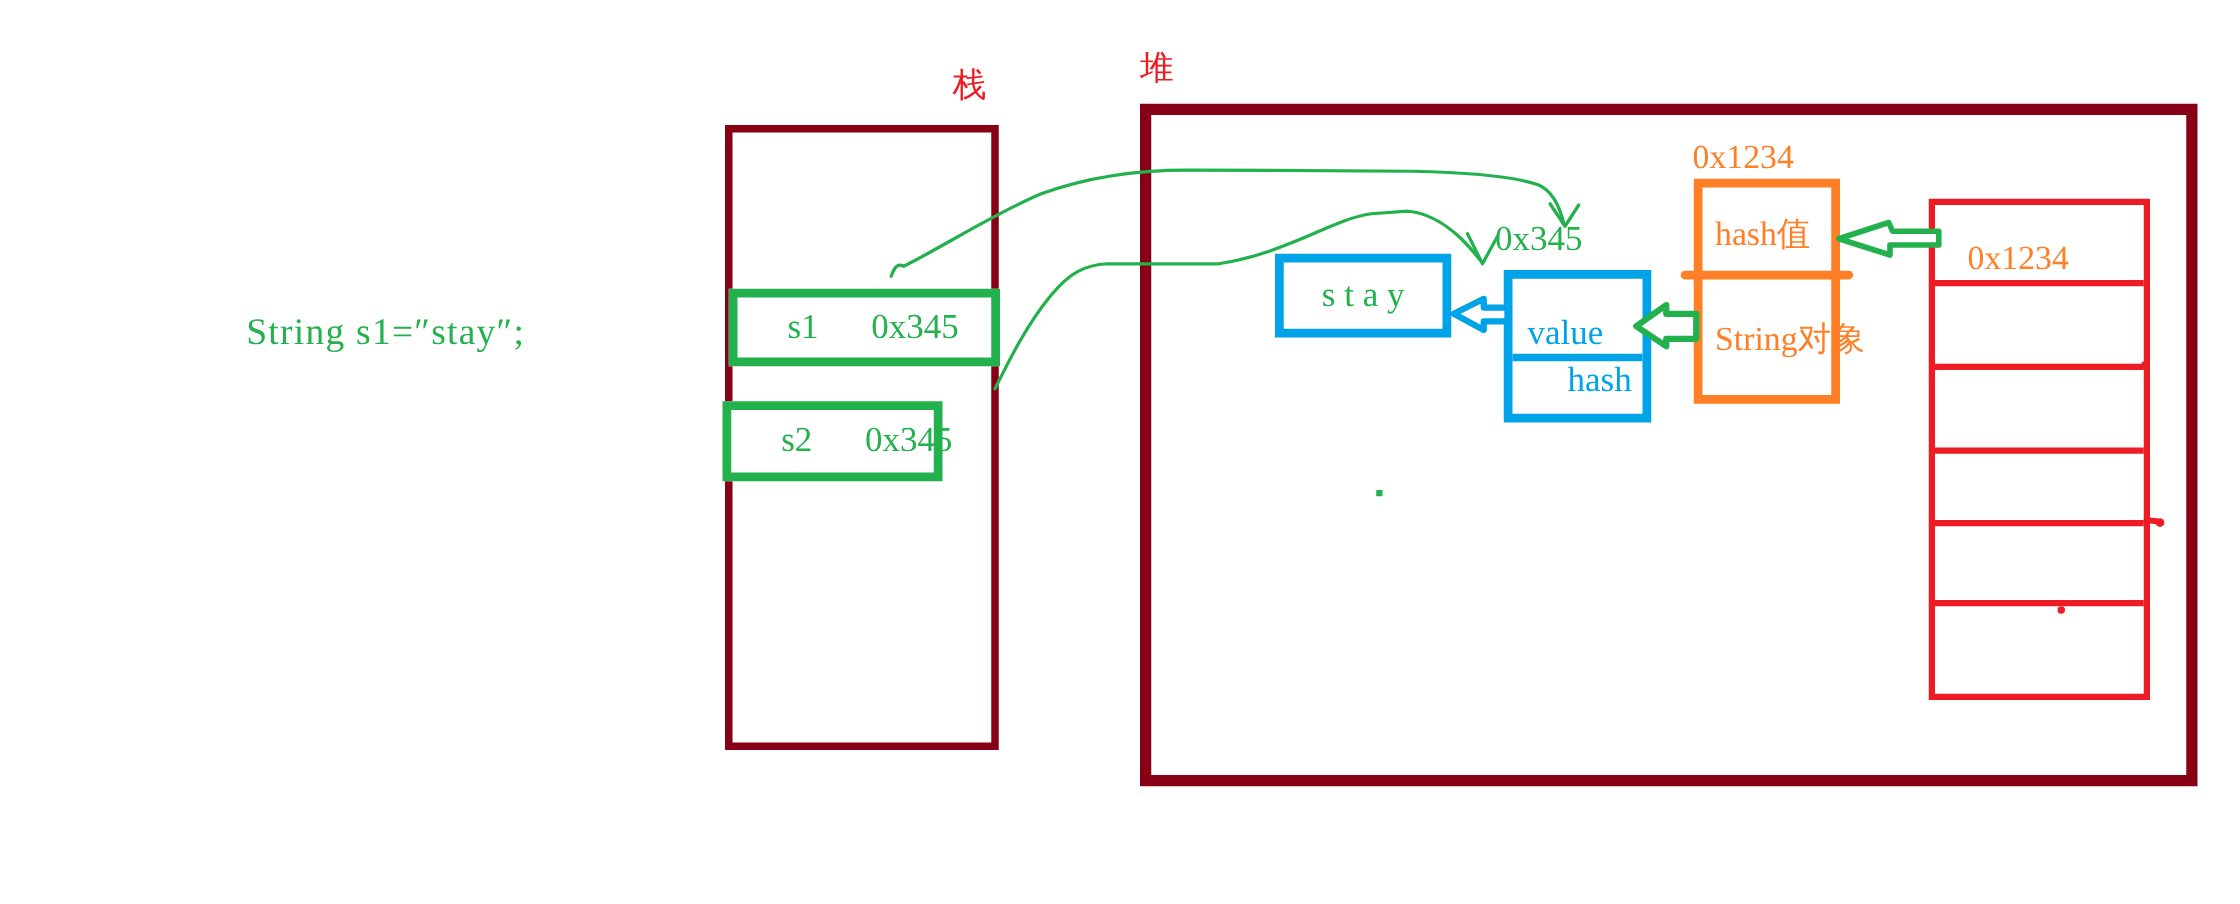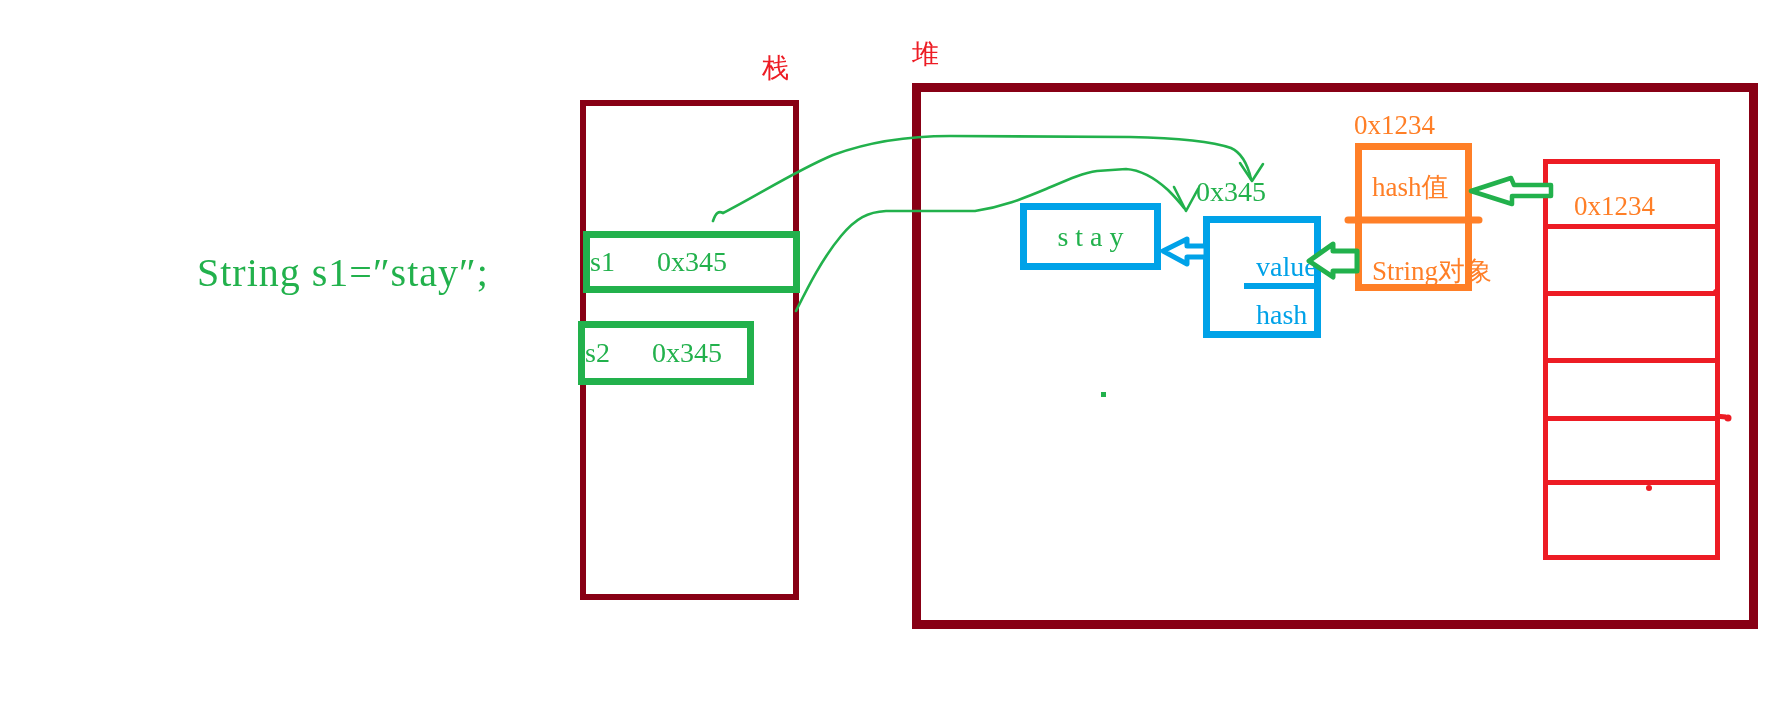--- a/index.html
+++ b/index.html
@@ -10,49 +10,49 @@
 
   
   .stack-box { position:absolute; left:580px; top:100px; width:219px; height:500px;
                border:6px solid #880015; box-sizing:border-box; }
   .heap-box  { position:absolute; left:912px; top:83px;  width:846px; height:546px;
                border:9px solid #880015; box-sizing:border-box; }
 
   .region-label { position:absolute; color:#ED1C24; font-size:27px; line-height:1.1; }
 
   
-  .code-line { position:absolute; color:#22B14C; font-size:40px; letter-spacing:1px; white-space:pre; }
+  .code-line { position:absolute; color:#22B14C; font-size:30px; letter-spacing:1px; white-space:pre; }
   .note-text { position:absolute; left:44px; top:352px; color:#A349A4; font-size:30px; white-space:pre; }
 
   
   .slot { position:absolute; border:7px solid #22B14C; box-sizing:border-box; background:#fff;
           display:flex; align-items:center; color:#22B14C; font-size:28px; }
-  .slot .slot-name  { }
+  .slot .slot-name  { margin-left:40px; }
   .slot .slot-value { margin-left:42px; }
 
   
   .pool-addr { position:absolute; left:1196px; top:176px; color:#22B14C; font-size:28px; }
 
   
   .stay-box { position:absolute; left:1020px; top:203px; width:141px; height:67px;
               border:7px solid #00A2E8; box-sizing:border-box; background:#fff;
               display:flex; align-items:center; justify-content:center;
               color:#22B14C; font-size:28px; white-space:pre;text-align:right; }
 
   
   .vh-box { position:absolute; left:1203px; top:216px; width:118px; height:122px;
             border:7px solid #00A2E8; box-sizing:border-box; background:#fff;
-            color:#00A2E8; font-size:28px;padding-left:34px; }
+            color:#00A2E8; font-size:28px; }
   .vh-top    { height:60px; border-bottom:6px solid #00A2E8; box-sizing:content-box;
                display:flex; align-items:flex-end; padding-left:12px; }
-  .vh-bottom { height:42px; display:flex; align-items:flex-end; padding-left:12px; }
+  .vh-bottom { height:42px; display:flex; align-items:flex-start; padding-left:12px;margin-left:32px; }
 
   
   .obj-addr { position:absolute; left:1354px; top:110px; color:#FF7F27; font-size:27px; }
-  .obj-box  { position:absolute; left:1355px; top:143px; width:117px; height:148px;
+  .obj-box  { position:absolute; left:1355px; top:143px; width:117px; height:180px;
               border:7px solid #FF7F27; box-sizing:border-box; background:#fff;
               color:#FF7F27; font-size:27px; }
   .obj-cell1 { position:absolute; left:10px; top:19px;  white-space:nowrap; }
   .obj-cell2 { position:absolute; left:10px; top:103px; white-space:nowrap; }
 
   
   .ref-table { position:absolute; left:1543px; top:159px; width:177px; height:401px;
                border:5px solid #ED1C24; box-sizing:border-box; background:#fff; }
   .ref-row   { border-bottom:5px solid #ED1C24; }
   .ref-row:last-child { border-bottom:none; }

